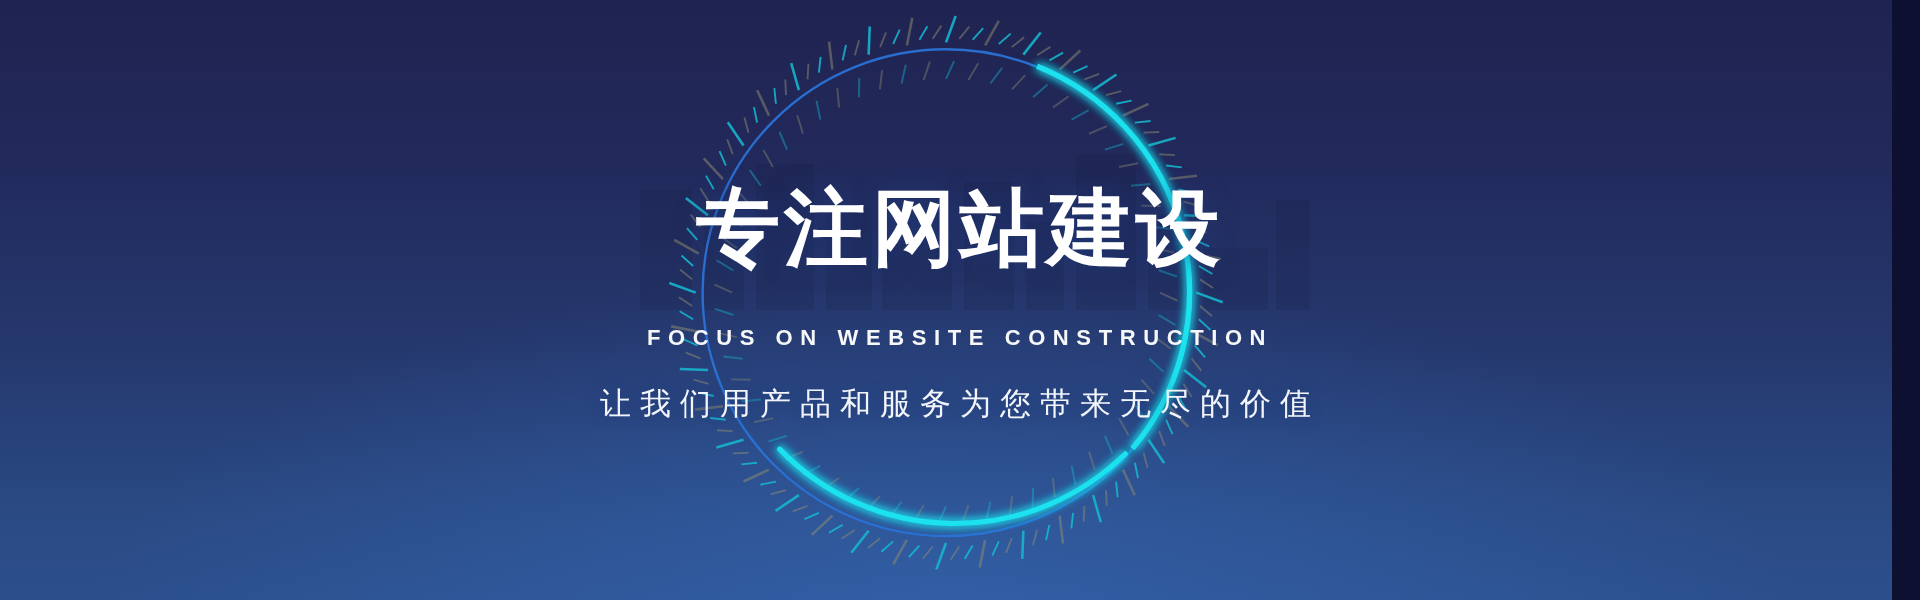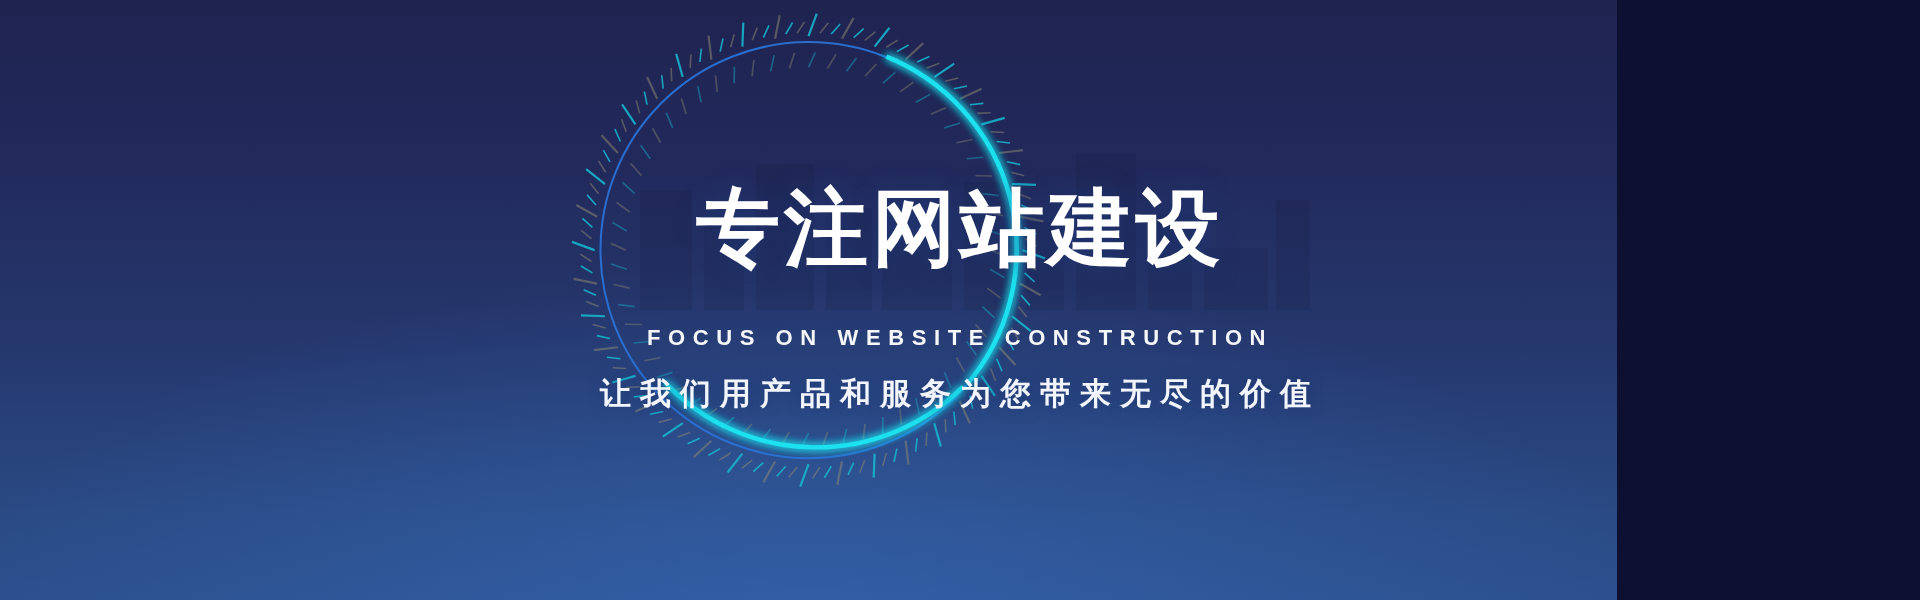--- a/index.html
+++ b/index.html
@@ -2,21 +2,21 @@
 <html><head>
 <meta charset="utf-8">
 <style>
   html, body {
     margin: 0;
     padding: 0;
     background: #0d1030;
   }
   #banner {
     position: relative;
-    width: 1617px;
+    width: 1892px;
     height: 600px;
     overflow: hidden;
     font-family: "Liberation Sans", "DejaVu Sans", sans-serif;
     background:
       radial-gradient(ellipse 1400px 620px at 50% 108%, rgba(56,110,190,0.55) 0%, rgba(56,110,190,0.0) 62%),
       linear-gradient(180deg, #1f2350 0%, #222a5c 28%, #25386e 58%, #2a4a84 86%, #2c4f8c 100%);
   }
 
   
   .dots {
@@ -85,24 +85,24 @@
     width: 1920px;
     font-size: 22px;
     font-weight: 700;
     color: #ffffff;
     letter-spacing: 7.6px;
     white-space: nowrap;
     opacity: 0.96;
   }
   .tagline {
     position: absolute;
-    top: 373px;
+    top: 383px;
     width: 1920px;
     font-size: 31px;
-    font-weight: 700;
+    font-weight: 400;
     color: #f2f5fb;
     letter-spacing: 9px;
     white-space: nowrap;
     text-shadow: 0 0 14px rgba(20,45,110,0.5);
   }
 </style>
 </head>
 <body>
 
 <div id="banner">

